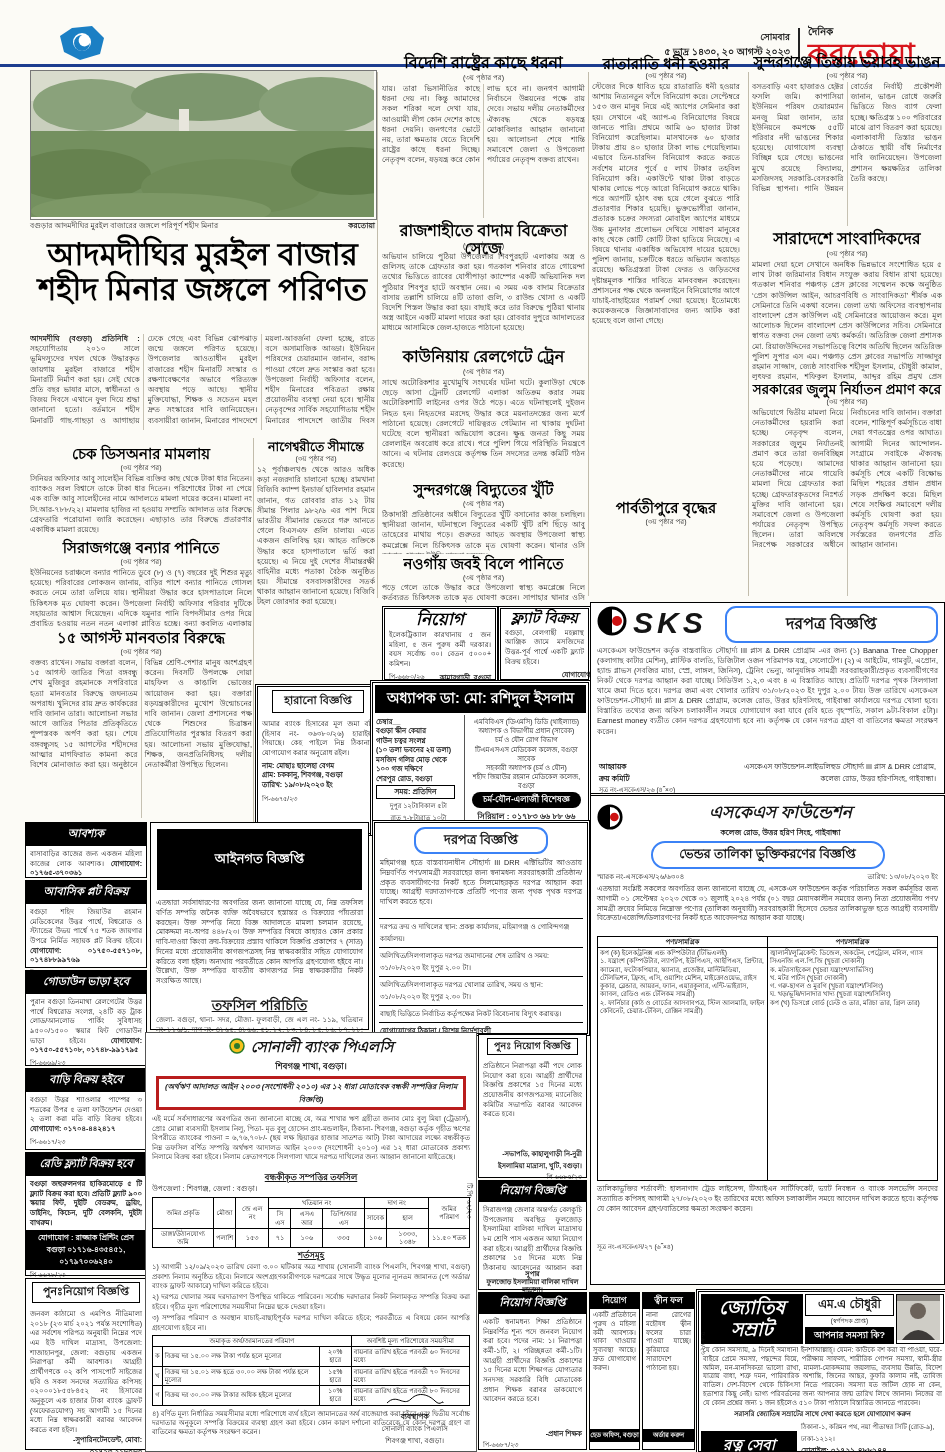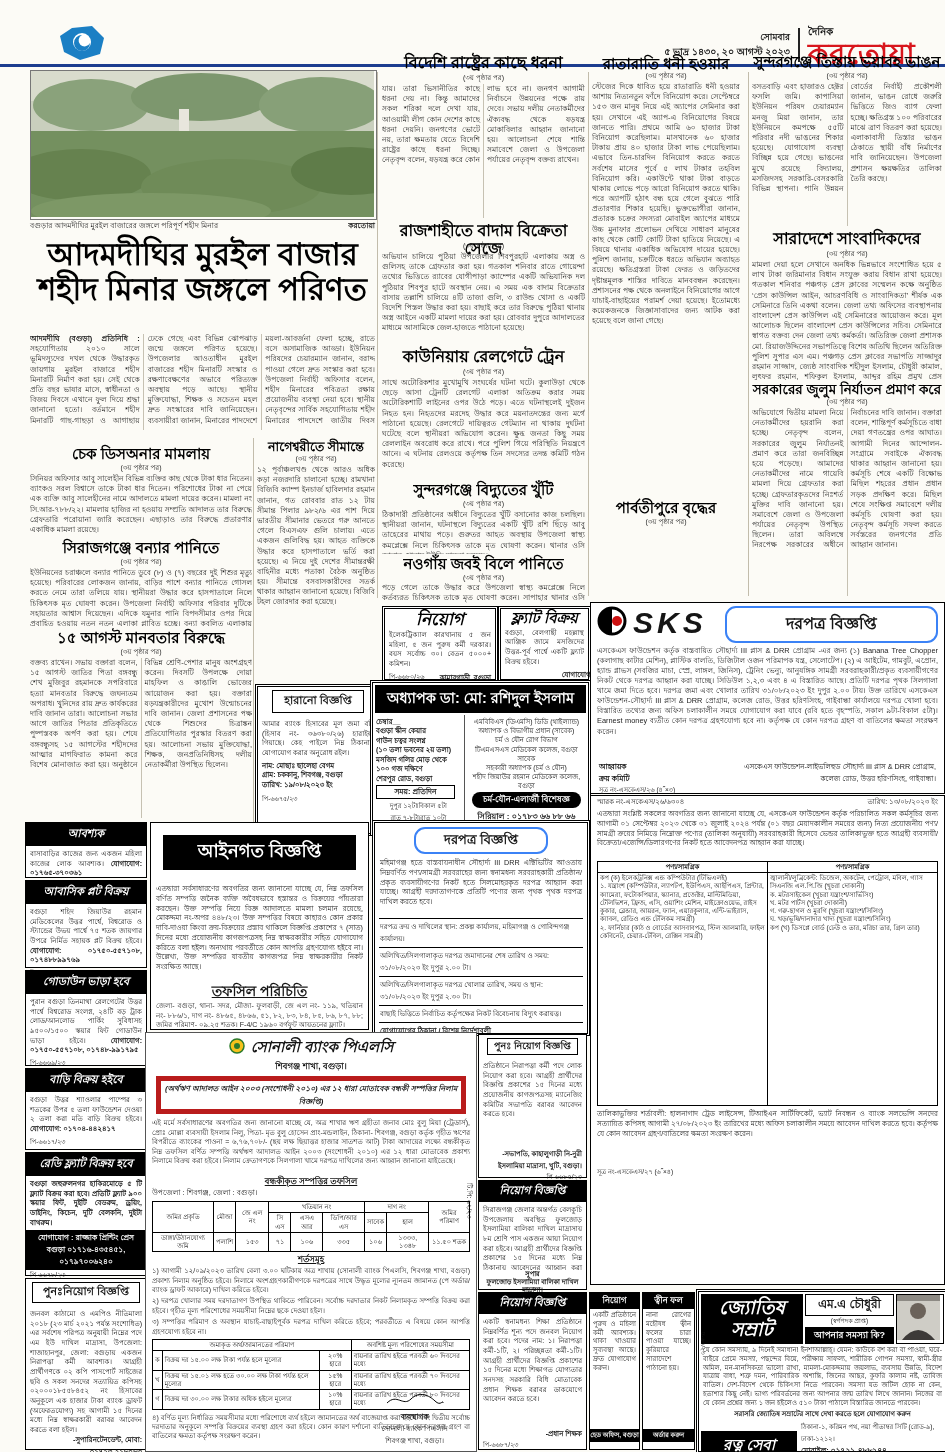--- a/index.html
+++ b/index.html
@@ -251,21 +251,21 @@
     <div class="ref" style="padding:0 4px;">পি-৬৬৭৮/২৩</div>
   </div>
   <div class="abs box" style="left:25px;top:1278px;width:120px;height:170px;">
     <div style="border:1.5px solid #000;margin:3px 6px;text-align:center;font-weight:bold;font-size:11px;">পুনঃনিয়োগ বিজ্ঞপ্তি</div>
     <div class="adbody" style="height:122px;">জনবল কাঠামো ও এমপিও নীতিমালা ২০১৮ (২৩ মার্চ ২০২১ পর্যন্ত সংশোধিত) এর সর্বশেষ পরিপত্র অনুযায়ী নিম্নের পদে এম ইউ দাখিল মাদ্রাসা, উপজেলা: শাজাহানপুর, জেলা: বগুড়ায় একজন নিরাপত্তা কর্মী আবশ্যক। আগ্রহী প্রার্থীগণকে ০২ কপি পাসপোর্ট সাইজের ছবি ও সকল সনদের সত্যায়িত কপিসহ ০২০০০১৮৫৫৮৪৫২ নং হিসাবের অনুকূলে এক হাজার টাকা ব্যাংক ড্রাফট (অফেরতযোগ্য) সহ আগামী ১৫ দিনের মধ্যে নিম্ন স্বাক্ষরকারী বরাবর আবেদন করতে বলা হইল।</div>
     <div style="font-size:7px;font-weight:bold;text-align:right;padding:0 4px;">-সুপারিনটেনডেন্ট, মোবা: ০১৭২৩-২১৮০৮৩</div>
 
   </div>
 
   <div class="abs box" style="left:150px;top:822px;width:217px;height:206px;">
-    <div class="inv" style="font-size:18px;padding:2px 0;margin:12px;">আইনগত বিজ্ঞপ্তি</div>
+    <div class="inv" style="font-size:13px;padding:20px 0;margin:6px;">আইনগত বিজ্ঞপ্তি</div>
     <div class="t" style="padding:2px 5px;font-size:7.2px;height:96px;">এতদ্বারা সর্বসাধারণের অবগতির জন্য জানানো যাচ্ছে যে, নিম্ন তফসিল বর্ণিত সম্পত্তি জনৈক ব্যক্তি অবৈধভাবে হস্তান্তর ও বিক্রয়ের পাঁয়তারা করছেন। উক্ত সম্পত্তি নিয়ে বিজ্ঞ আদালতে মামলা চলমান রয়েছে, মোকদ্দমা নং-অপর ৪৪৮/২৩। উক্ত সম্পত্তির বিষয়ে কাহারও কোন প্রকার দাবি-দাওয়া কিংবা ক্রয়-বিক্রয়ের প্রস্তাব থাকিলে বিজ্ঞপ্তি প্রকাশের ৭ (সাত) দিনের মধ্যে প্রয়োজনীয় কাগজপত্রসহ নিম্ন স্বাক্ষরকারীর সহিত যোগাযোগ করিতে বলা হইল। অন্যথায় পরবর্তীতে কোন আপত্তি গ্রহণযোগ্য হইবে না। উল্লেখ্য, উক্ত সম্পত্তির যাবতীয় কাগজপত্র নিম্ন স্বাক্ষরকারীর নিকট সংরক্ষিত আছে।</div>
     <div class="sig u" style="font-size:14px;">তফসিল পরিচিতি</div>
     <div class="t" style="padding:1px 5px;font-size:7px;height:32px;">জেলা- বগুড়া, থানা- সদর, মৌজা- ফুলবাড়ী, জে এল নং- ১১৯, খতিয়ান নং- ৮৮৬/১, দাগ নং- ৪৮৬৫, ৪৮৬৬, ৫১, ৮২, ৮৩, ৮৪, ৮৫, ৮৬, ৮৭, ৮৮; জমির পরিমাণ- ০৯.২৫ শতক। F-4/C ১৯৬০ বর্গফুট আয়তনের ফ্ল্যাট।</div>
     <div class="sig">(মোঃ সাইদুর রহমান (সোহেল))</div>
     <div style="font-size:7px;text-align:center;">জোতদার পাড়া, ধুনট, বগুড়া।</div>
     <div class="ref" style="padding:0 5px;">পি-৬৬৭৯/২৩</div>
   </div>
 
   <div class="abs dbox" style="left:372px;top:820px;width:212px;height:210px;">
     <div class="pill" style="width:130px;margin:4px auto 2px;font-size:13px;padding:1px 0;">দরপত্র বিজ্ঞপ্তি</div>
@@ -288,21 +288,21 @@
     <div style="display:flex;justify-content:center;align-items:center;gap:6px;padding-top:2px;">
       <span>
         <svg width="16" height="16" viewBox="0 0 16 16">
             <circle cx="8" cy="8" r="7" fill="#f6c21c" stroke="#2c7a2c" stroke-width="1.5"></circle>
             <circle cx="8" cy="8" r="3" fill="#2c7a2c"></circle>
           </svg>
       </span>
       <span style="font-size:15px;font-weight:900;font-style:italic;">সোনালী ব্যাংক পিএলসি</span>
     </div>
     <div style="text-align:center;font-size:8.5px;font-weight:bold;">শিবগঞ্জ শাখা, বগুড়া।</div>
-    <div style="border:5px solid #b91c1c;margin:2px 10px;text-align:center;font-size:7.6px;font-style:italic;font-weight:bold;padding:1px;">(অর্থঋণ আদালত আইন ২০০৩ (সংশোধনী ২০১০) এর ১২ ধারা মোতাবেক বন্ধকী সম্পত্তির নিলাম বিজ্ঞপ্তি)</div>
+    <div style="border:3px solid #b91c1c;margin:2px 10px;text-align:center;font-size:7.6px;font-style:italic;font-weight:bold;padding:1px;">(অর্থঋণ আদালত আইন ২০০৩ (সংশোধনী ২০১০) এর ১২ ধারা মোতাবেক বন্ধকী সম্পত্তির নিলাম বিজ্ঞপ্তি)</div>
     <div class="t" style="padding:2px 6px;font-size:7px;height:56px;">এই মর্মে সর্বসাধারণের অবগতির জন্য জানানো যাচ্ছে যে, অত্র শাখার ঋণ গ্রহীতা জনাব মোঃ বুলু মিয়া (ট্রেডার্স), প্রোঃ মোল্লা ব্যবসায়ী ইসলাম নিলু, পিতা- মৃত বুলু হোসেন প্রাং-মন্ডলাইন, ঠিকানা- শিবগঞ্জ, বগুড়া কর্তৃক গৃহীত ঋণের বিপরীতে ব্যাংকের পাওনা = ৬,৭৬,৭০৮/- (ছয় লক্ষ ছিয়াত্তর হাজার সাতশত আট) টাকা আদায়ের লক্ষ্যে বন্ধকীকৃত নিম্ন তফসিল বর্ণিত সম্পত্তি অর্থঋণ আদালত আইন ২০০৩ (সংশোধনী ২০১০) এর ১২ ধারা মোতাবেক প্রকাশ্য নিলামে বিক্রয় করা হইবে। নিলাম ক্রেতাগণকে সিলগালা খামে দরপত্র দাখিলের জন্য আহ্বান জানানো যাইতেছে।</div>
     <div class="sig u" style="font-size:8.5px;">বন্ধকীকৃত সম্পত্তির তফসিল</div>
     <div style="font-size:7.5px;padding:0 6px;">উপজেলা : শিবগঞ্জ, জেলা : বগুড়া।</div>
     <table class="tb" style="width:318px;margin:2px 6px;">
       <tbody>
           <tr>
         <th rowspan="2">জমির প্রকৃতি</th>
             <th rowspan="2">মৌজা</th>
             <th rowspan="2">জে এল নং</th>
         <th colspan="3">খতিয়ান নং</th>
@@ -365,20 +365,34 @@
           <path d="M2 10 C12 0,18 14,26 6 S44 2,50 8 S58 6,58 10" fill="none" stroke="#000" stroke-width="1"></path>
         </svg>
       <div style="font-size:7.5px;font-weight:bold;">ব্যবস্থাপক</div>
       <div style="font-size:7px;">সোনালী ব্যাংক পিএলসি</div>
       <div style="font-size:7px;">শিবগঞ্জ শাখা, বগুড়া।</div>
     </div>
     <div style="position:absolute;right:1px;top:150px;writing-mode:vertical-rl;font-size:6.5px;">টি.পি: ৬২/২৩</div>
   </div>
 
   <div class="abs box" style="left:590px;top:795px;width:353px;height:488px;">
+    <div style="display:flex;align-items:center;padding:3px 6px 0;">
+      <span>
+        <svg width="26" height="26" viewBox="0 0 30 30">
+            <circle cx="15" cy="15" r="13" fill="#fff" stroke="#000" stroke-width="3"></circle>
+            <path d="M15 2 a13 13 0 0 0 0 26 z" fill="#000"></path>
+            <circle cx="20" cy="15" r="5" fill="#c11"></circle>
+          </svg>
+      </span>
+      <div style="flex:1;text-align:center;">
+        <div style="font-size:17px;font-weight:bold;font-style:italic;">এসকেএস ফাউন্ডেশন</div>
+        <div style="font-size:7.5px;font-weight:bold;">কলেজ রোড, উত্তর হরিণ সিংহ, গাইবান্ধা</div>
+      </div>
+    </div>
+    <div class="pill" style="width:230px;margin:2px auto;font-size:12.5px;padding:2px 0;border-radius:14px;border-width:2.5px;">ভেন্ডর তালিকা ভুক্তিকরণের বিজ্ঞপ্তি</div>
     <div style="display:flex;justify-content:space-between;font-size:7px;padding:0 6px;">
       <span>স্মারক নং-এসকেএস/২৬/৬৩০৪</span>
       <span>তারিখ: ১৩/০৮/২০২৩ ইং</span>
     </div>
     <div class="t" style="padding:1px 6px;font-size:7.2px;height:50px;">এতদ্বারা সংশ্লিষ্ট সকলের অবগতির জন্য জানানো যাচ্ছে যে, এসকেএস ফাউন্ডেশন কর্তৃক পরিচালিত সকল কর্মসূচির জন্য আগামী ০১ সেপ্টেম্বর ২০২৩ থেকে ৩১ জুলাই ২০২৪ পর্যন্ত (০১ বছর মেয়াদকালীন সময়ের জন্য) নিত্য প্রয়োজনীয় পণ্য/সামগ্রী ক্রয়ের নিমিত্তে নিম্নোক্ত পণ্যের (তালিকা অনুযায়ী) সরবরাহকারী হিসেবে ভেন্ডর তালিকাভুক্ত হতে আগ্রহী ব্যবসায়ী/বিক্রেতা/এজেন্সি/ডিলারগণের নিকট হতে আবেদনপত্র আহ্বান করা যাচ্ছে।</div>
     <table class="tb" style="width:341px;margin:1px 6px;">
       <tbody>
           <tr>
         <th style="width:50%;font-weight:bold;">পণ্য/সামগ্রিক</th>
         <th style="width:50%;font-weight:bold;">পণ্য/সামগ্রিক</th>

